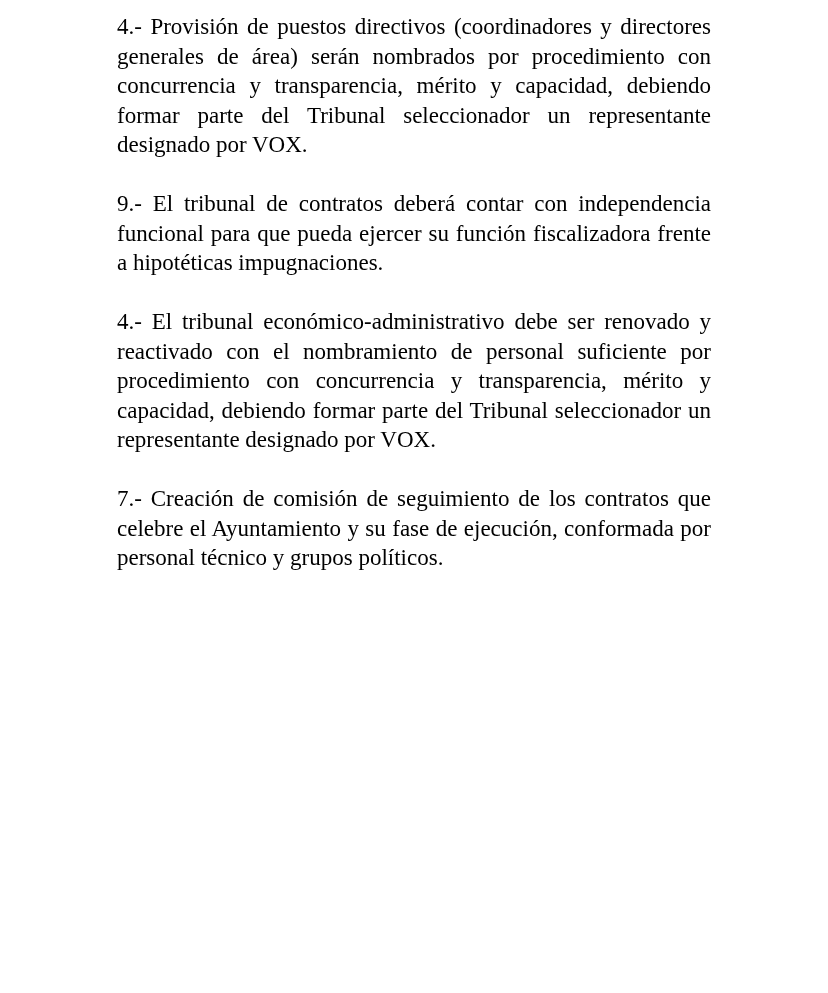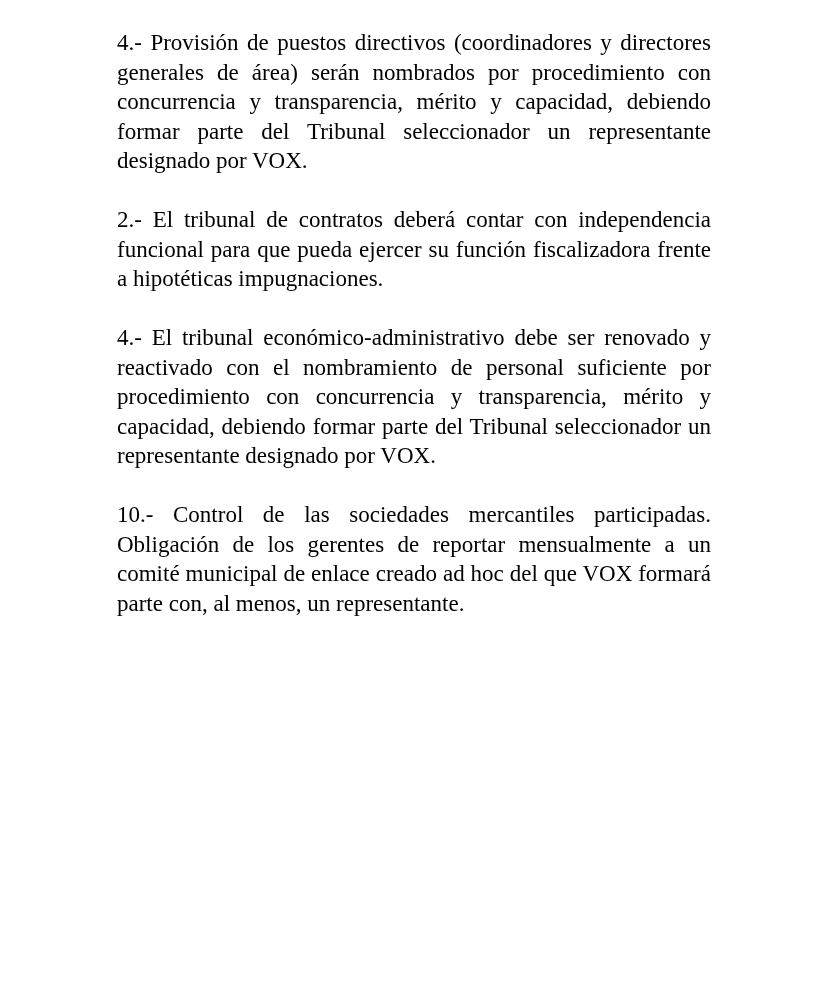--- a/index.html
+++ b/index.html
@@ -9,21 +9,21 @@
   }
   .page {
     position: relative;
     width: 828px;
     height: 993px;
     background: #ffffff;
     overflow: hidden;
   }
   .content {
     position: absolute;
-    top: 28px;
+    top: 12px;
     left: 117px;
     width: 594px;
     font-family: "Liberation Serif", serif;
     font-size: 23px;
     line-height: 29.5px;
     color: #000000;
     text-align: justify;
   }
   .content p {
     margin: 0 0 29.5px 0;
@@ -34,17 +34,17 @@
   .content p:last-child {
     margin-bottom: 0;
   }
 </style>
 </head>
 <body>
 
 <div class="page">
   <div class="content">
     <p>4.- Provisión de puestos directivos (coordinadores y directores generales de área) serán nombrados por procedimiento con concurrencia y transparencia, mérito y capacidad, debiendo formar parte del Tribunal seleccionador un representante designado por VOX.</p>
-    <p>2.- El tribunal de contratos deberá contar con independencia funcional para que pueda ejercer su función fiscalizadora frente a hipotéticas impugnaciones.</p>
+    <p>9.- El tribunal de contratos deberá contar con independencia funcional para que pueda ejercer su función fiscalizadora frente a hipotéticas impugnaciones.</p>
     <p>4.- El tribunal económico-administrativo debe ser renovado y reactivado con el nombramiento de personal suficiente por procedimiento con concurrencia y transparencia, mérito y capacidad, debiendo formar parte del Tribunal seleccionador un representante designado por VOX.</p>
-    <p>10.- Control de las sociedades mercantiles participadas. Obligación de los gerentes de reportar mensualmente a un comité municipal de enlace creado ad hoc del que VOX formará parte con, al menos, un representante.</p>
+    <p>7.- Creación de comisión de seguimiento de los contratos que celebre el Ayuntamiento y su fase de ejecución, conformada por personal técnico y grupos políticos.</p>
   </div>
 </div>
 
 </body></html>

